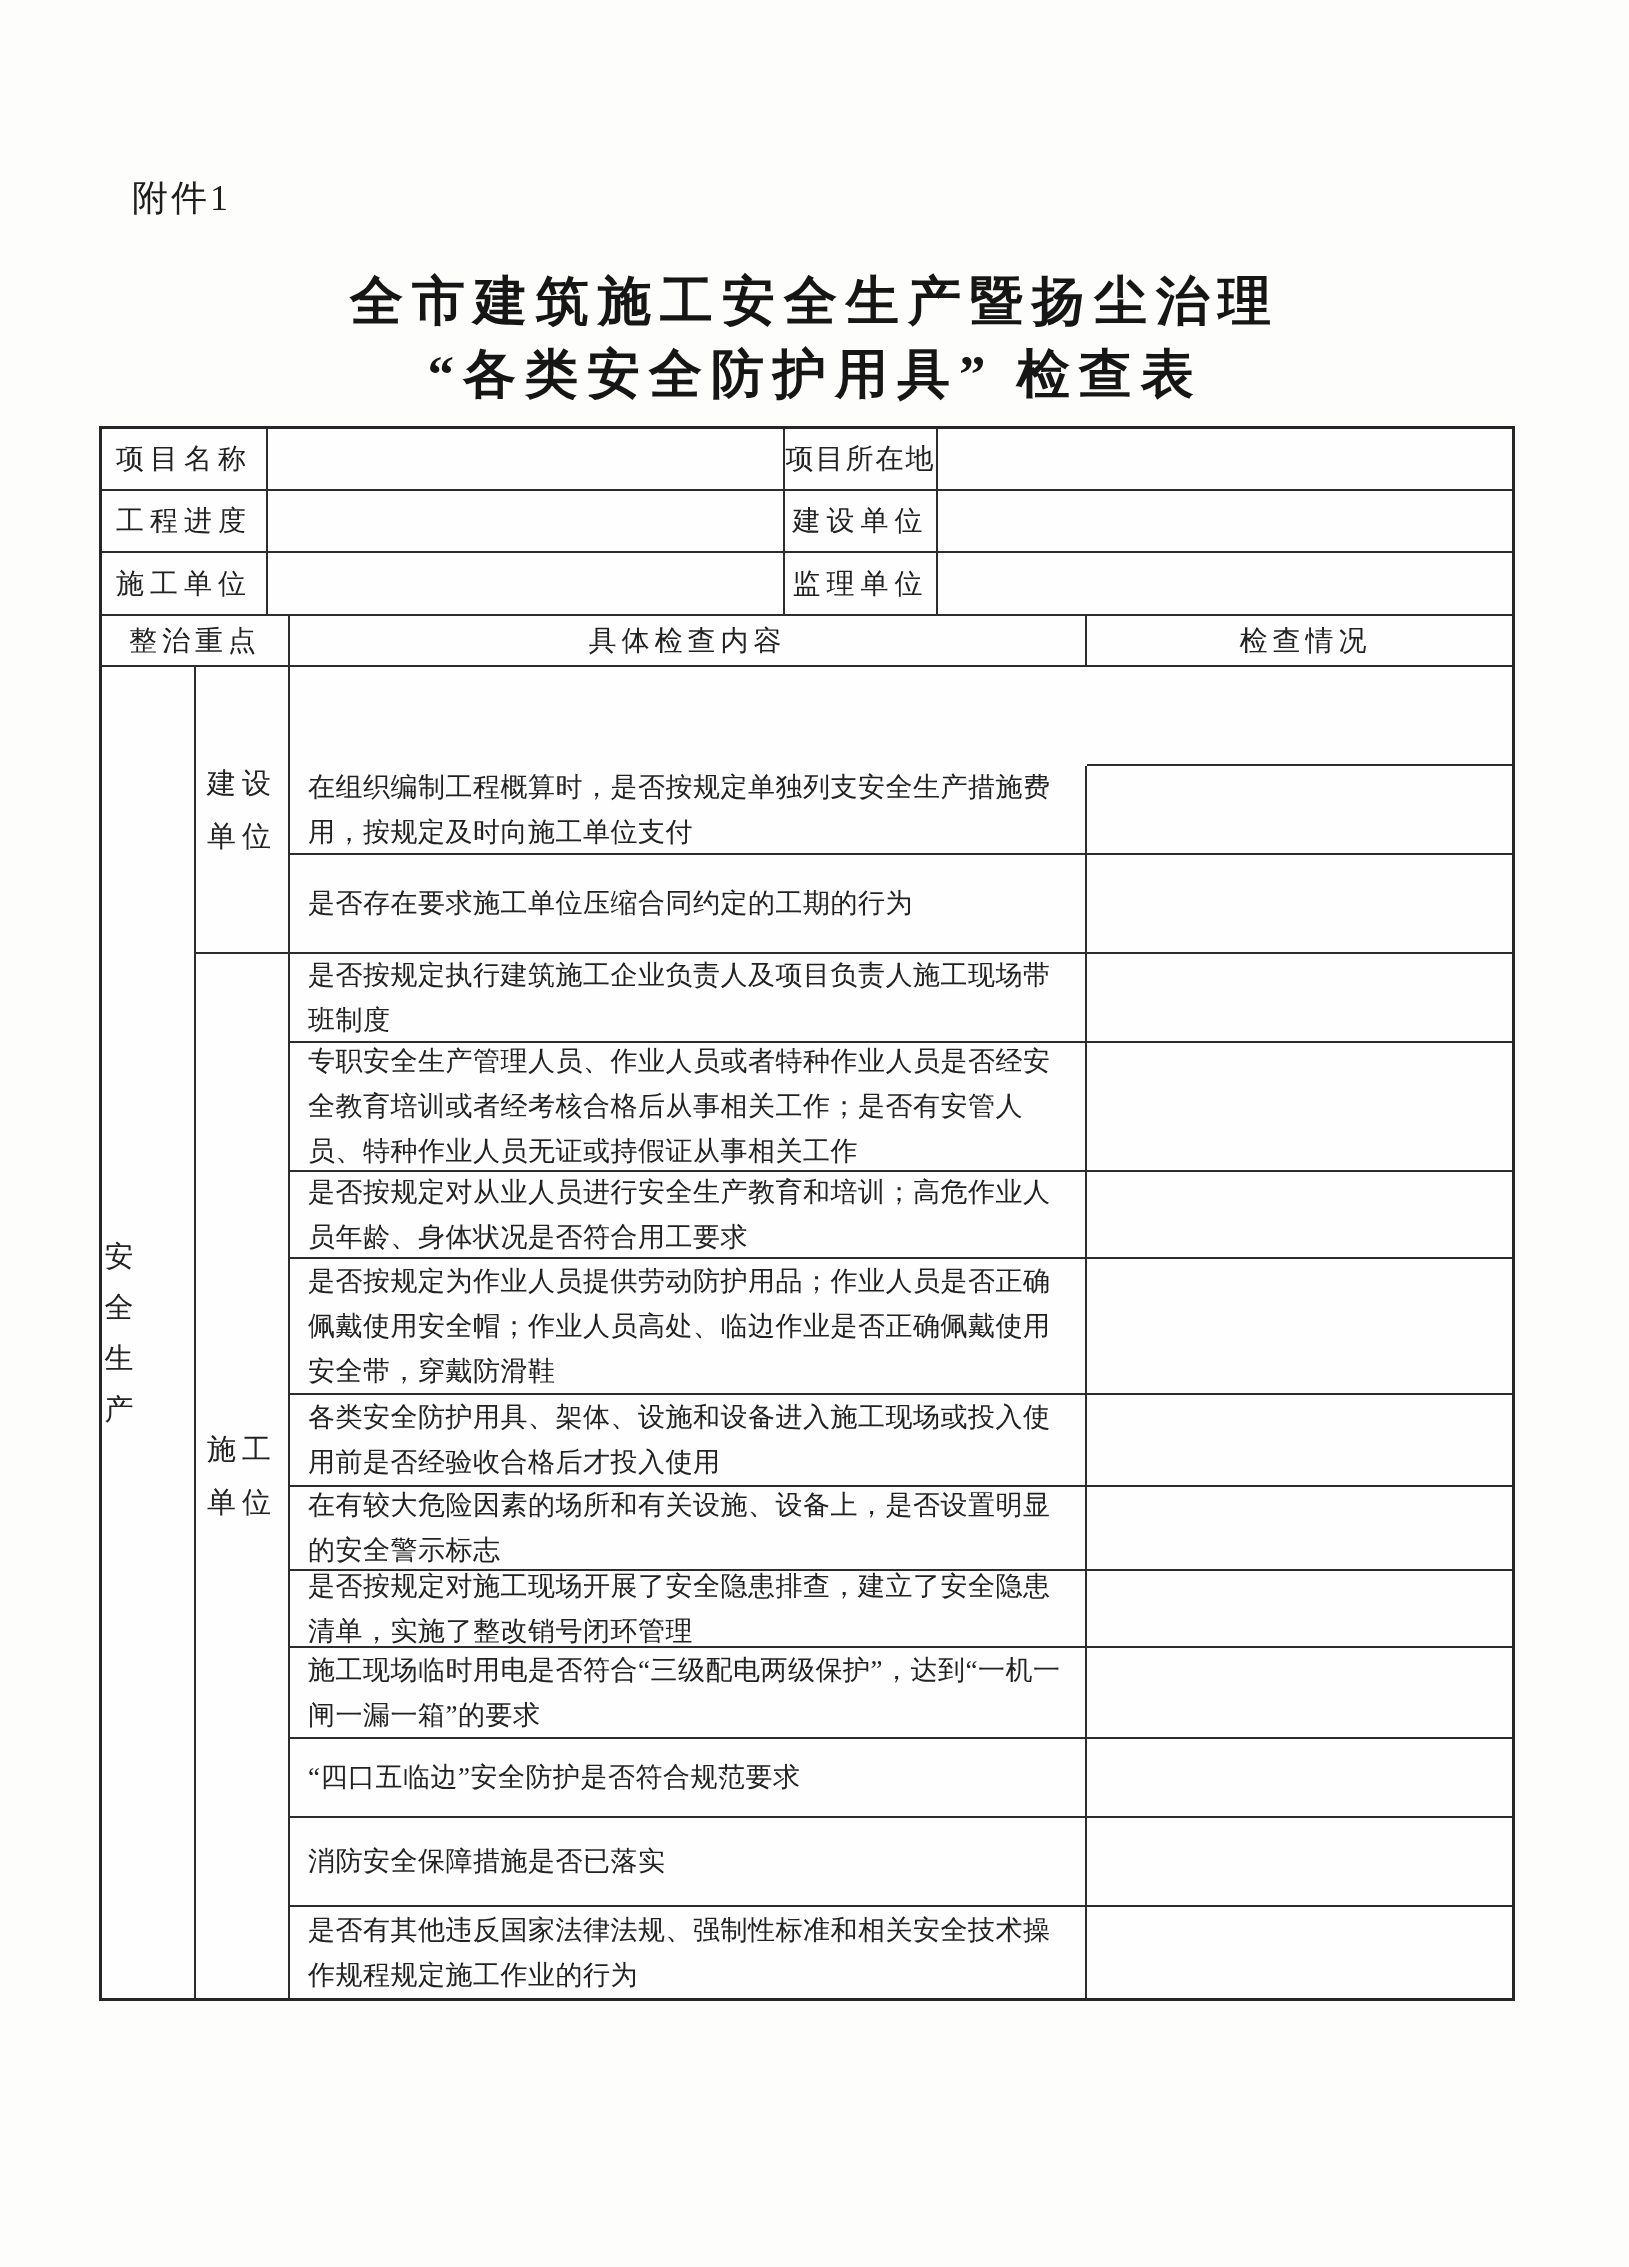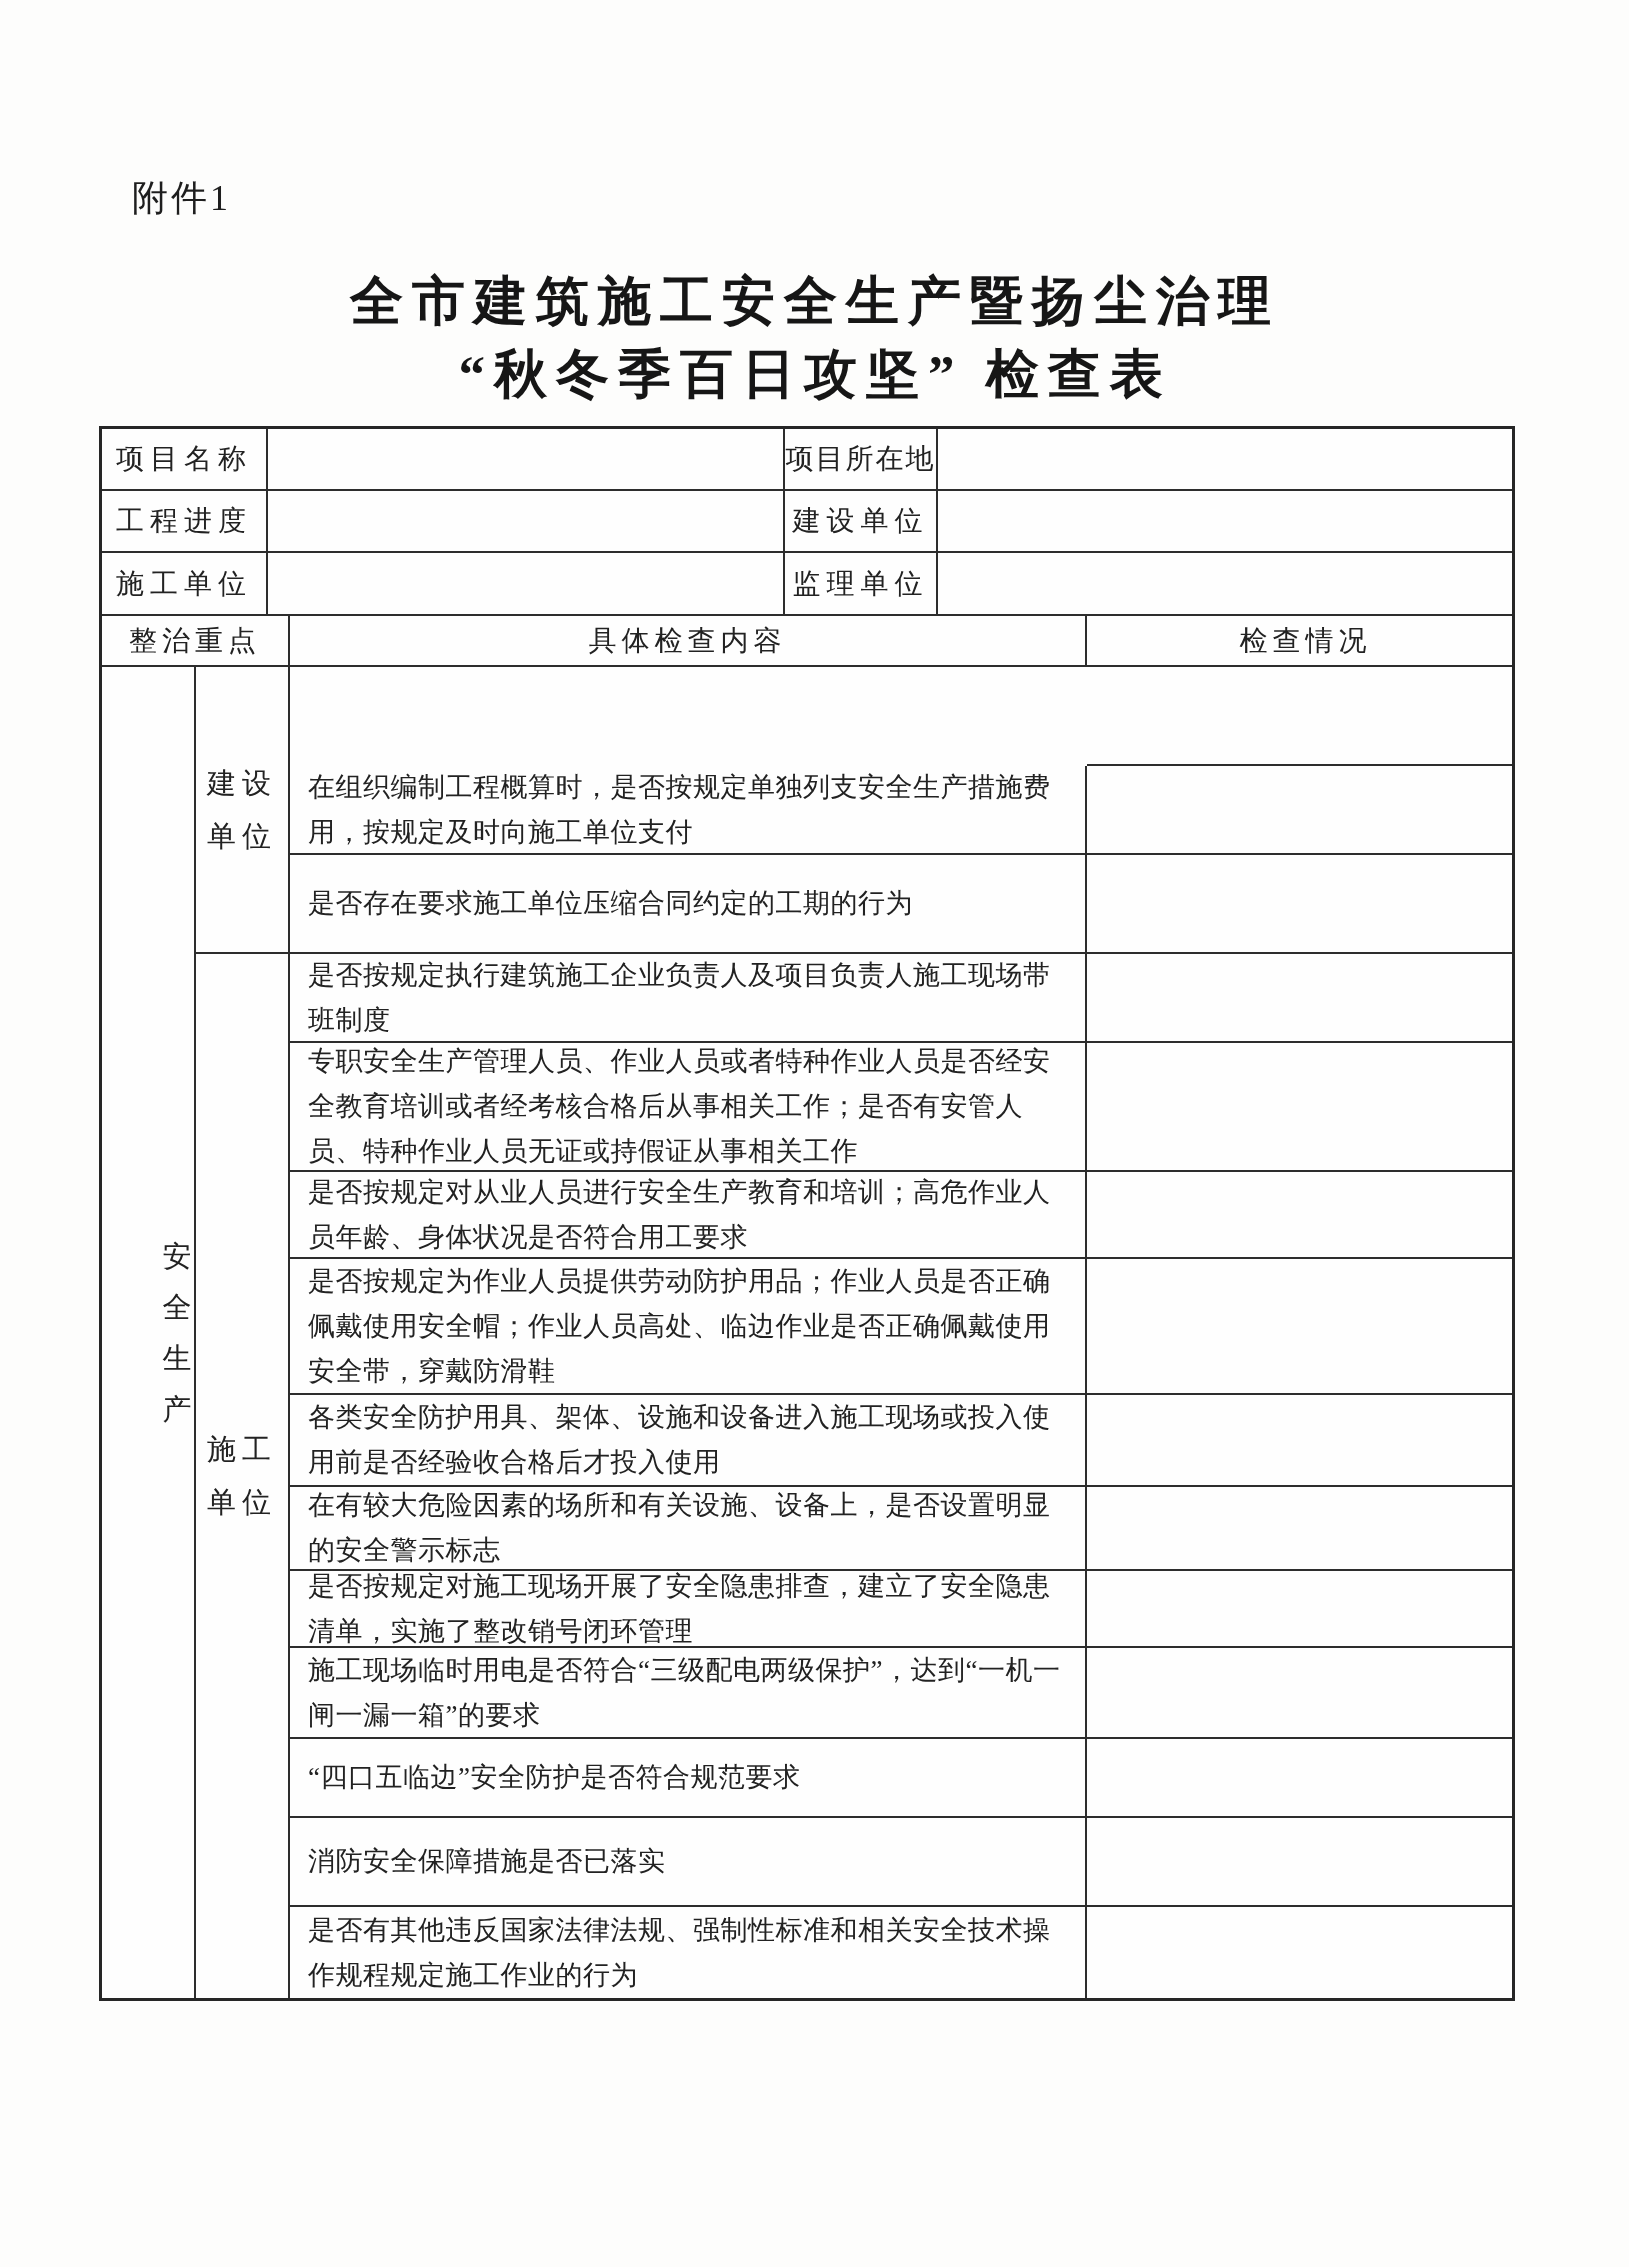--- a/index.html
+++ b/index.html
@@ -37,41 +37,41 @@
   }
   .cell.last-col{border-right:none;padding-left:12px;}
   .cell.last-row{border-bottom:none;}
   .lab{justify-content:center;text-align:center;letter-spacing:6px;}
   .lab5{letter-spacing:2px;}
   .head{justify-content:center;font-size:28px;letter-spacing:5px;}
   .item{
     padding:6px 18px;font-size:27px;line-height:45px;
     letter-spacing:0.5px;text-align:left;
   }
-  .vlabel{justify-content:flex-end;padding-left:36px;}
+  .vlabel{justify-content:flex-start;}
   .vlabel span{
     display:block;width:34px;word-break:break-all;
     font-size:29px;line-height:51px;text-align:center;
   }
   .ulabel{justify-content:center;}
   .ulabel span{
     display:block;width:77px;word-break:break-all;
     font-size:29px;line-height:53px;letter-spacing:6px;text-align:center;
   }
 </style>
 </head>
 <body>
 
 <div>
 
   <div class="attachment">附件1</div>
 
   <div class="title">
     <div class="title-line">全市建筑施工安全生产暨扬尘治理</div>
-    <div class="title-line">“秋冬季百日攻坚” 检查表</div>
+    <div class="title-line">“各类安全防护用具” 检查表</div>
   </div>
 
   <div class="sheet">
 
     <div class="grid info-grid">
       <div class="cell lab">项目名称</div>
       <div class="cell"></div>
       <div class="cell lab lab5">项目所在地</div>
       <div class="cell last-col"></div>
 

